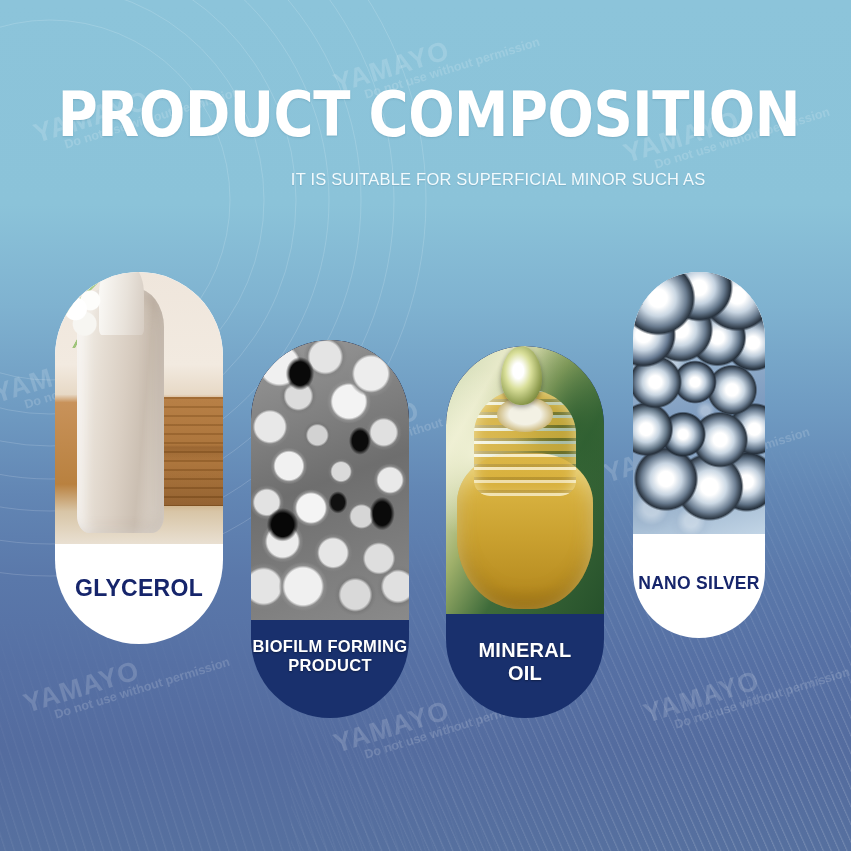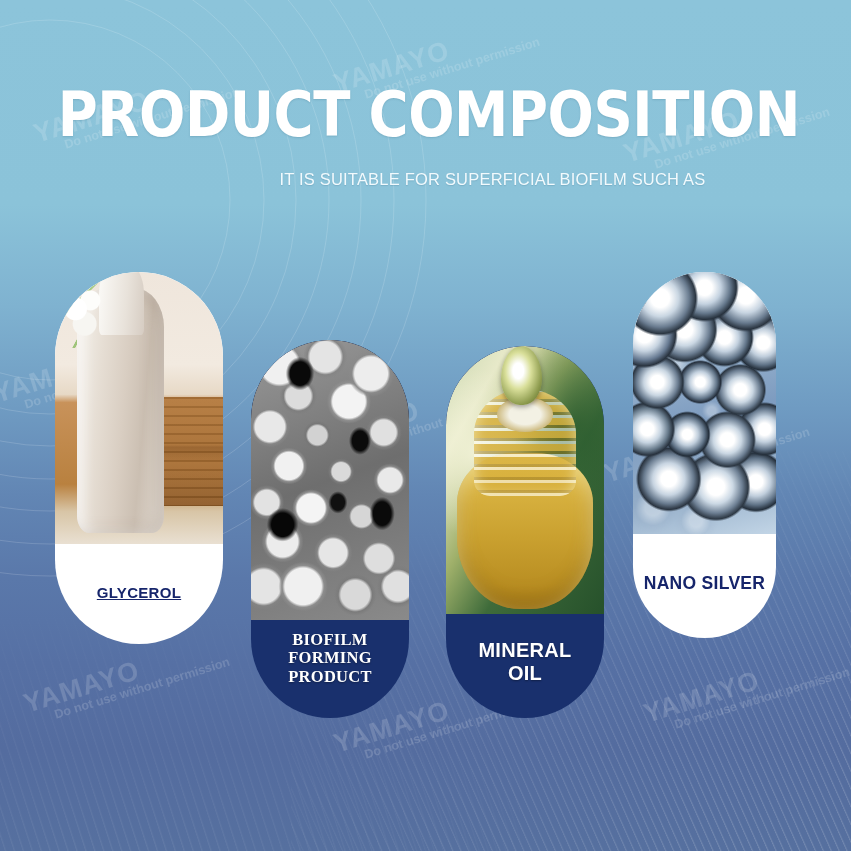--- a/index.html
+++ b/index.html
@@ -87,34 +87,34 @@
   .cap .lbl{
     position:absolute;left:0;right:0;text-align:center;
     font-weight:700;line-height:1.12;letter-spacing:.3px;
   }
   .lbl-dark{color:#16256B;}
   .lbl-light{color:#FFFFFF;text-shadow:0 1px 2px rgba(0,0,0,.35);}
 
   
   #cap1{left:55px;top:272px;width:168px;height:372px;border-radius:84px;}
   #cap1 .photo{height:272px;border-radius:84px 84px 0 0;}
-  #cap1 .lbl{bottom:42px;font-size:15px;text-decoration:underline;}
+  #cap1 .lbl{bottom:42px;font-size:23px;}
 
   
   #cap2{left:251px;top:340px;width:158px;height:378px;border-radius:79px;}
   #cap2 .photo{height:280px;border-radius:79px 79px 0 0;}
-  #cap2 .lbl{bottom:32px;font-size:16.5px;font-family:Liberation Serif, serif;}
+  #cap2 .lbl{bottom:44px;font-size:16.5px;}
 
   
   #cap3{left:446px;top:346px;width:158px;height:372px;border-radius:79px;}
   #cap3 .photo{height:268px;border-radius:79px 79px 0 0;}
   #cap3 .lbl{bottom:34px;font-size:20px;margin-top:36px;}
 
   
-  #cap4{left:633px;top:272px;width:132px;height:366px;border-radius:84px;padding-left:11px;}
+  #cap4{left:633px;top:272px;width:132px;height:366px;border-radius:84px;}
   #cap4 .photo{height:262px;border-radius:84px 84px 0 0;}
   #cap4 .lbl{bottom:44px;font-size:17.5px;}
 
   .ph{position:absolute;inset:0;}
 
   
   .g-bg{position:absolute;inset:0;background:
       linear-gradient(180deg,#EFE6DC 0%,#F2EAE0 34%,#E7D9C6 45%,#C8925A 48%,#B9813F 78%,#D8C5A6 88%,#E9E0D2 100%);}
   .g-wood{position:absolute;left:45%;top:46%;width:60%;height:40%;
       background:linear-gradient(180deg,#B4793C 0%,#A96F33 44%,#965F28 46%,#A96F33 60%,#8E5A26 100%);}
@@ -282,21 +282,21 @@
       </div>
     <div class="wm" style="left:640px; top:700px;">
         <span class="wm-big">YAMAYO</span>
         <span class="wm-small">Do not use without permission</span>
       </div>
   </div>
 
   <div class="header">
     <h1 class="title">PRODUCT COMPOSITION</h1>
     <p class="subtitle">
-      <span>IT IS SUITABLE FOR SUPERFICIAL BIOFILM SUCH AS</span>
+      <span>IT IS SUITABLE FOR SUPERFICIAL MINOR SUCH AS</span>
     </p>
   </div>
 
   <div class="caps">
 
     <div class="cap cap-white" id="cap1">
       <div class="photo">
         <div class="ph g-bg"></div>
           <div class="ph g-wood"></div>
         <div class="ph g-stem"></div>

